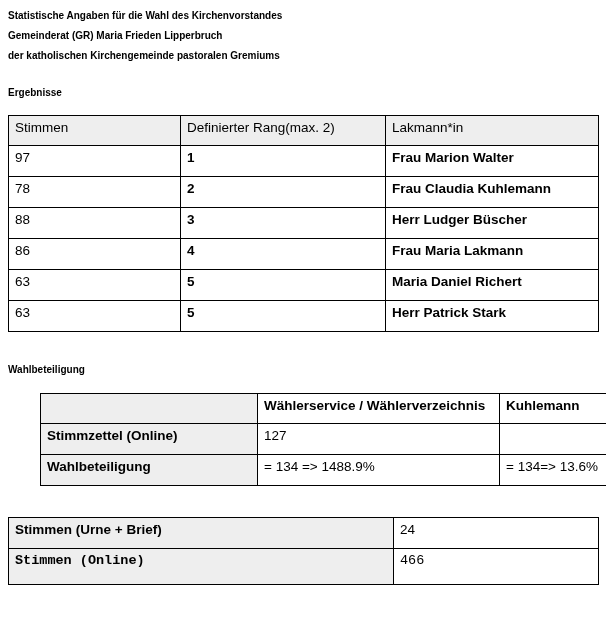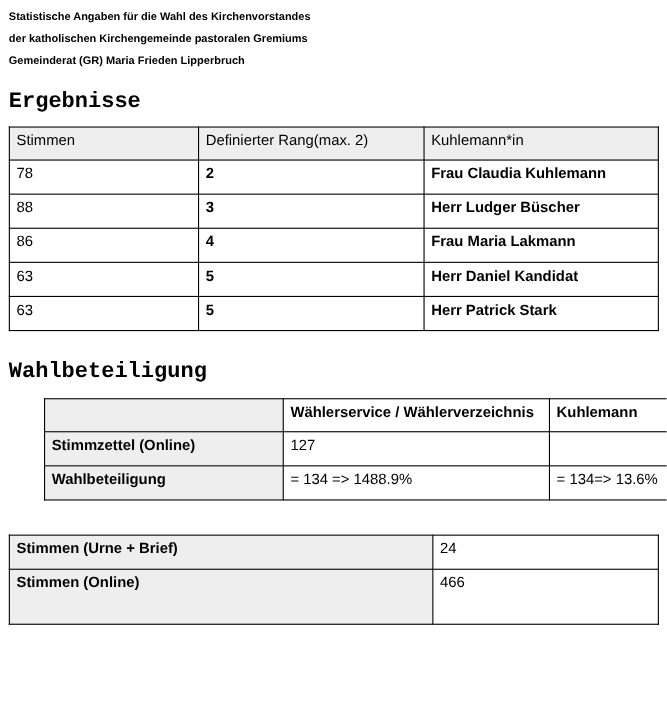--- a/index.html
+++ b/index.html
@@ -15,24 +15,23 @@
     box-sizing: border-box;
     padding: 6px 8px 0 8px;
     overflow: hidden;
   }
   .doc-title {
     font-size: 10px;
     font-weight: bold;
     line-height: 20px;
   }
   .section-heading {
-    font-size: 20px;
+    font-size: 10px;
     font-weight: bold;
     line-height: 16px;
-    font-family: Liberation Mono, monospace;
   }
   .heading-ergebnisse { margin-top: 19px; }
   .heading-wahlbeteiligung { margin-top: 30px; }
 
   table {
     border-collapse: collapse;
     table-layout: fixed;
     width: 590px;
   }
   td {
@@ -55,69 +54,74 @@
 
   .turnout-table col.c1 { width: 217px; }
   .turnout-table col.c2 { width: 242px; }
   .turnout-table col.c3 { width: 131px; }
 
   .votes-table col.c1 { width: 385px; }
   .votes-table col.c2 { width: 205px; }
 
   tr.hrow td { height: 30px; }
   tr.drow td { height: 31px; }
-  tr.drow32 td { height: 50px; }
+  tr.drow32 td { height: 36px; font-family: Liberation Mono, monospace; }
 
   .shaded { background: #eeeeee; }
   .bold   { font-weight: bold; }
 </style>
 </head>
 <body>
 
 <div class="page">
 
   <div class="doc-title">
     <div>Statistische Angaben für die Wahl des Kirchenvorstandes</div>
+    <div>Gemeinderat (GR) Maria Frieden Lipperbruch</div>
     <div>der katholischen Kirchengemeinde pastoralen Gremiums</div>
-    <div>Gemeinderat (GR) Maria Frieden Lipperbruch</div>
   </div>
 
   <div class="section-heading heading-ergebnisse">Ergebnisse</div>
 
   <table class="results-table">
     <colgroup>
         <col class="c1">
         <col class="c2">
         <col class="c3">
       </colgroup>
     <tbody>
       <tr class="hrow">
         <td class="shaded">Stimmen</td>
         <td class="shaded">Definierter Rang(max. 2)</td>
-        <td class="shaded">Kuhlemann*in</td>
+        <td class="shaded">Lakmann*in</td>
+      </tr>
+      <tr class="drow">
+        <td>97</td>
+        <td class="bold">1</td>
+        <td class="bold">Frau Marion Walter</td>
       </tr>
       <tr class="drow">
         <td>78</td>
         <td class="bold">2</td>
         <td class="bold">Frau Claudia Kuhlemann</td>
       </tr>
       <tr class="drow">
         <td>88</td>
         <td class="bold">3</td>
         <td class="bold">Herr Ludger Büscher</td>
       </tr>
       <tr class="drow">
         <td>86</td>
         <td class="bold">4</td>
         <td class="bold">Frau Maria Lakmann</td>
       </tr>
       <tr class="drow">
         <td>63</td>
         <td class="bold">5</td>
-        <td class="bold">Herr Daniel Kandidat</td>
+        <td class="bold">Maria Daniel Richert</td>
       </tr>
       <tr class="drow">
         <td>63</td>
         <td class="bold">5</td>
         <td class="bold">Herr Patrick Stark</td>
       </tr>
     </tbody>
   </table>
 
   <div class="section-heading heading-wahlbeteiligung">Wahlbeteiligung</div>

